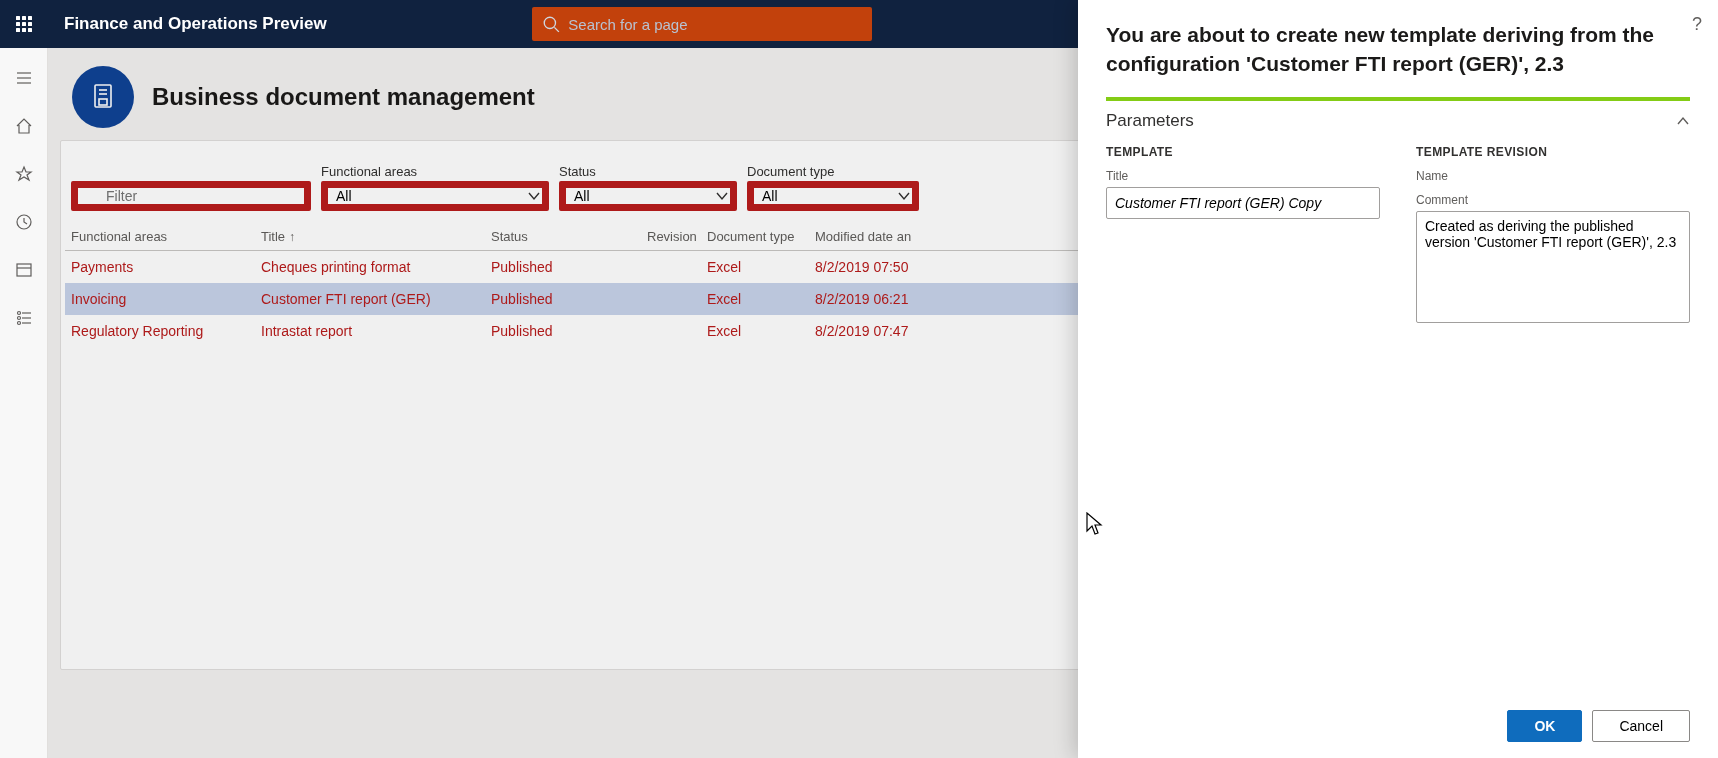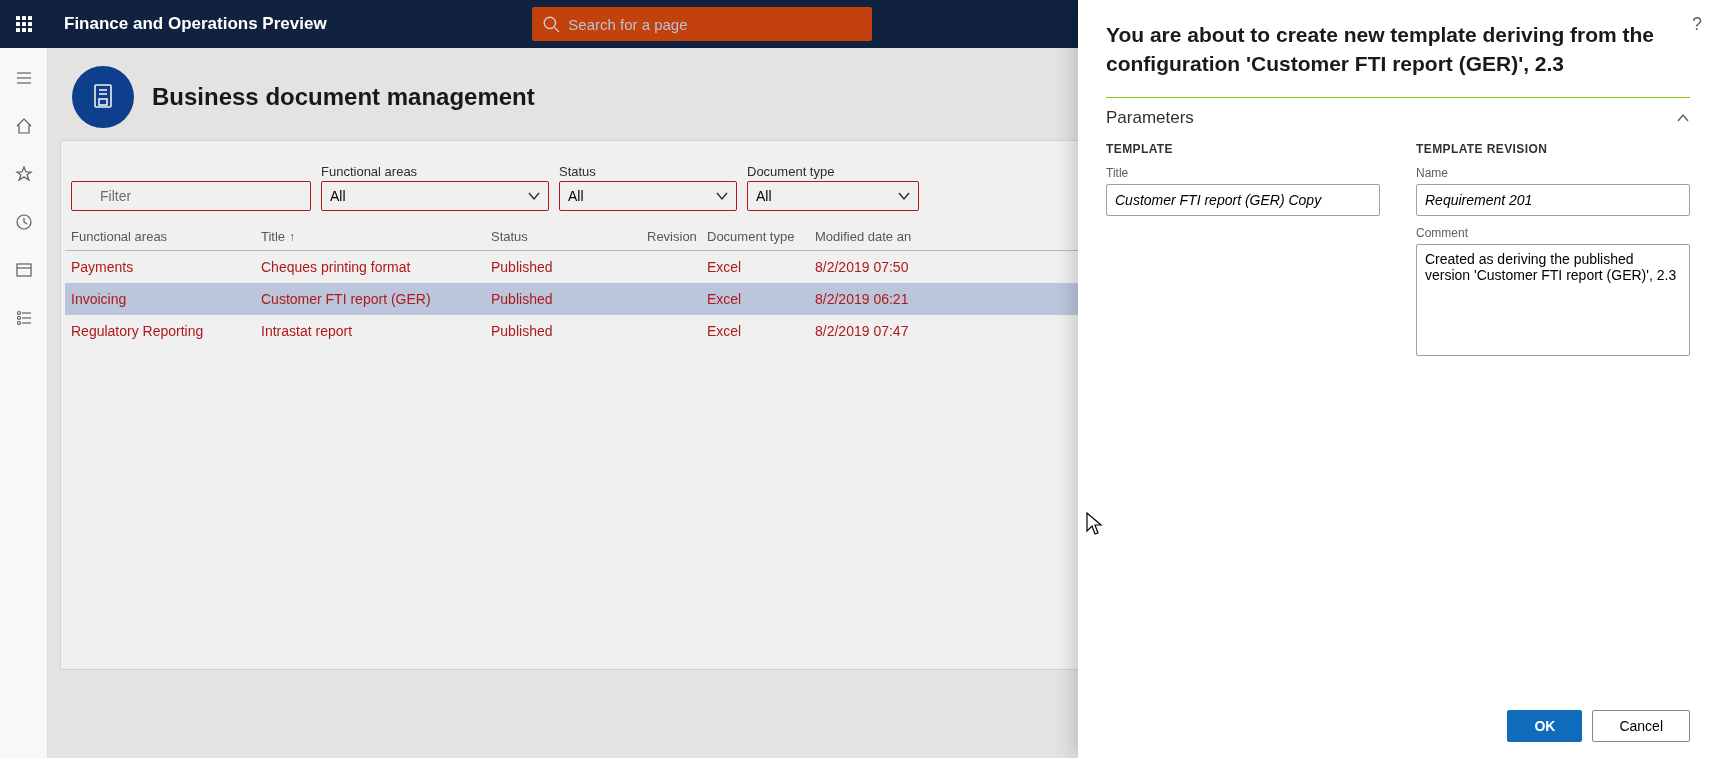--- a/index.html
+++ b/index.html
@@ -114,21 +114,21 @@
   .filters-row {
     display: grid;
     grid-template-columns: 240px 228px 178px 172px 1fr;
     gap: 10px;
     align-items: end;
     padding: 10px 6px 8px 6px;
   }
   .filter-group { display: flex; flex-direction: column; gap: 2px; }
   .filter-label { font-size: 13px; color: #323130; }
   .filter-input {
-    border: 1px solid #b91c1c;
+    border: 7px solid #b91c1c;
     border-radius: 2px;
     height: 30px;
     padding: 0 8px;
     font-size: 14px;
     background: #fff;
     width: 100%;
   }
   .filter-input.filterbox { padding-left: 28px; position: relative; }
   .filter-icon { position: absolute; left: 12px; top: 8px; width: 14px; height: 14px; color: #605e5c; }
   .dropdown-wrap { position: relative; }
@@ -193,21 +193,21 @@
     padding-right: 30px;
     padding-bottom: 18px;
   }
   .section-head {
     display: flex;
     justify-content: space-between;
     align-items: center;
     font-size: 17px;
     color: #323130;
     padding: 10px 0 14px 0;
-    border-top: 1px solid #84cc16;
+    border-top: 4px solid #84cc16;
     cursor: pointer;
   }
   .fieldcols {
     display: grid;
     grid-template-columns: 1fr 1fr;
     gap: 36px;
   }
   .subhead { font-size: 12px; font-weight: 600; letter-spacing: 0.4px; color: #323130; text-transform: uppercase; margin-bottom: 6px; }
   .field-label { font-size: 12px; color: #605e5c; margin-top: 10px; margin-bottom: 4px; }
   .text-input {
@@ -437,21 +437,20 @@
 
   <div class="fieldcols">
     <div>
       <div class="subhead">TEMPLATE</div>
       <div class="field-label">Title</div>
       <input class="text-input" value="Customer FTI report (GER) Copy" style="">
     </div>
     <div>
       <div class="subhead">TEMPLATE REVISION</div>
       <div class="field-label">Name</div>
-      <input class="text-input" value="Requirement 201" style="">
       <div class="field-label">Comment</div>
       <textarea class="textarea" style="">Created as deriving the published version 'Customer FTI report (GER)', 2.3</textarea>
     </div>
   </div>
 
   <div class="flyout-footer">
     <button class="btn primary">OK</button>
     <button class="btn">Cancel</button>
   </div>
 </div>

